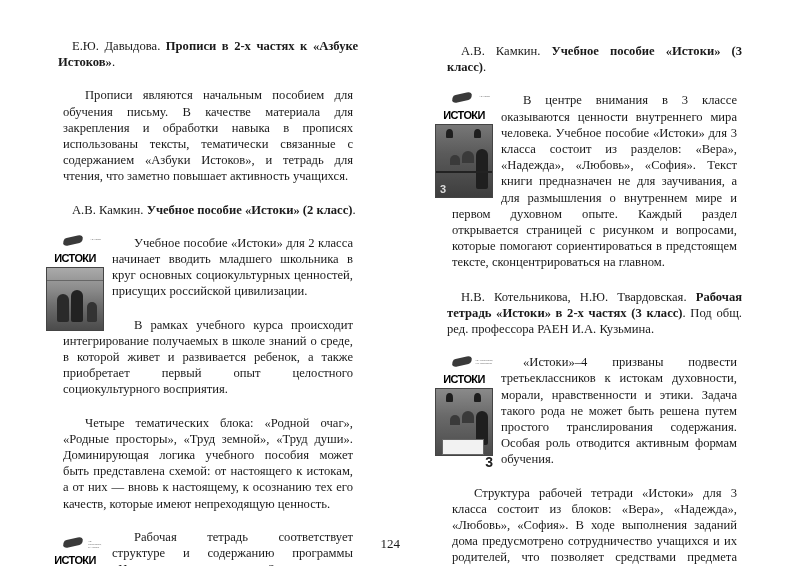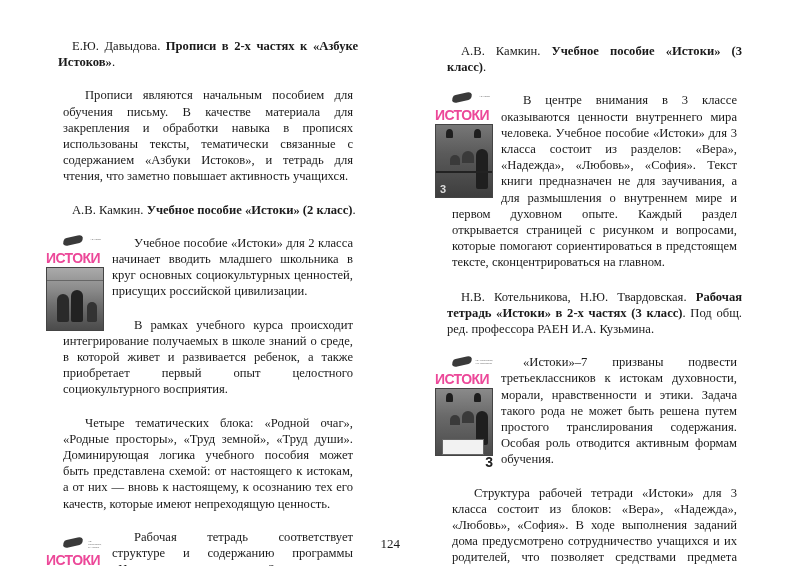--- a/index.html
+++ b/index.html
@@ -12,22 +12,22 @@
     .entry + .entry { margin-top: 14px; }
     .head { text-indent: 14px; margin: 12px; }
     .head b { font-weight: bold; }
     p.para { margin: 17px; text-indent: 22px; }
     .cover { float: left; width: 56px; margin: 3px 8px 2px 0; position: relative; }
     .cover .logo { height: 18px; position: relative; }
     .cover .logo .bird { position: absolute; left: 18px; top: 3px; width: 18px; height: 9px;
                          background: #3a3a3a; transform: skewX(-30deg) rotate(-15deg); border-radius: 2px 6px 2px 6px; }
     .cover .logo .auth { position: absolute; right: 0; top: 5px; font-family: "Liberation Sans", sans-serif;
                          font-size: 3px; color: #666; line-height: 3px; }
-    .cover .title { font-family: "Liberation Sans", sans-serif; font-weight: 900; font-size: 14px;
-                    letter-spacing: -0.6px; color: #ec4899; line-height: 14px; text-align: left;
+    .cover .title { font-family: "Liberation Sans", sans-serif; font-weight: 900; font-size: 11px;
+                    letter-spacing: -0.6px; color: #000000; line-height: 14px; text-align: center;
                     transform: scaleY(1.05); }
     .cover .art { margin-top: 2px; border: 1px solid #444; position: relative; overflow: hidden; }
     .art.g2 { height: 62px; background: linear-gradient(180deg, #aaa 0%, #8a8a8a 35%, #6e6e6e 60%, #4b4b4b 100%); }
     .art.g3 { height: 72px; background: linear-gradient(180deg, #777 0%, #5a5a5a 40%, #3e3e3e 100%); }
     .art .fig { position: absolute; background: #2a2a2a; border-radius: 6px 6px 2px 2px; }
     .art .dome { position: absolute; background: #3a3a3a; border-radius: 50% 50% 0 0; }
     .art .bell { position: absolute; width: 7px; height: 9px; background: #1e1e1e; border-radius: 50% 50% 1px 1px; }
     .art .label { position: absolute; background: #f2f2f2; border: 1px solid #666; }
     .cover .num { position: absolute; font-family: "Liberation Sans", sans-serif; font-weight: 900;
                   font-size: 14px; color: #222; }
@@ -117,21 +117,21 @@
       <div class="art g3" style="height:66px;background:linear-gradient(180deg,#8a8a8a 0%,#6a6a6a 40%,#4a4a4a 100%);">
         <div class="bell" style="left:10px;top:4px;"></div>
         <div class="bell" style="left:38px;top:4px;"></div>
         <div class="dome" style="left:14px;top:26px;width:10px;height:10px;"></div>
         <div class="dome" style="left:26px;top:22px;width:12px;height:12px;"></div>
         <div class="fig" style="left:40px;top:22px;width:12px;height:34px;background:#1f1f1f;"></div>
         <div class="label" style="left:6px;top:50px;width:40px;height:14px;"></div>
       </div>
       <div class="num" style="right:0;bottom:-14px;">3</div>
     </div>
-    <p class="para">«Истоки»–7 призваны подвести третьеклассников к истокам духовности, морали, нравственности и этики. Задача такого рода не может быть решена путем простого транслирования содержания. Особая роль отводится активным формам обучения.</p>
+    <p class="para">«Истоки»–4 призваны подвести третьеклассников к истокам духовности, морали, нравственности и этики. Задача такого рода не может быть решена путем простого транслирования содержания. Особая роль отводится активным формам обучения.</p>
     <p class="para">Структура рабочей тетради «Истоки» для 3 класса состоит из блоков: «Вера», «Надежда», «Любовь», «София». В ходе выполнения заданий дома предусмотрено сотрудничество учащихся и их родителей, что позволяет средствами предмета «Истоки» осуществлять социокультурное присоединение семьи к школе.</p>
   </div>
 
   <div class="entry" style="margin-top:18px;">
     <p class="head"><span>А.В. Камкин.</span> <b>Учебное пособие «Истоки» (4 класс)</b><span>.</span></p>
     <div class="cover" style="width:58px;">
       <div class="logo">
           <div class="bird"></div>
           <div class="auth" style="font-size:2px;width:14px;">А.В. Камкин</div>
         </div>

